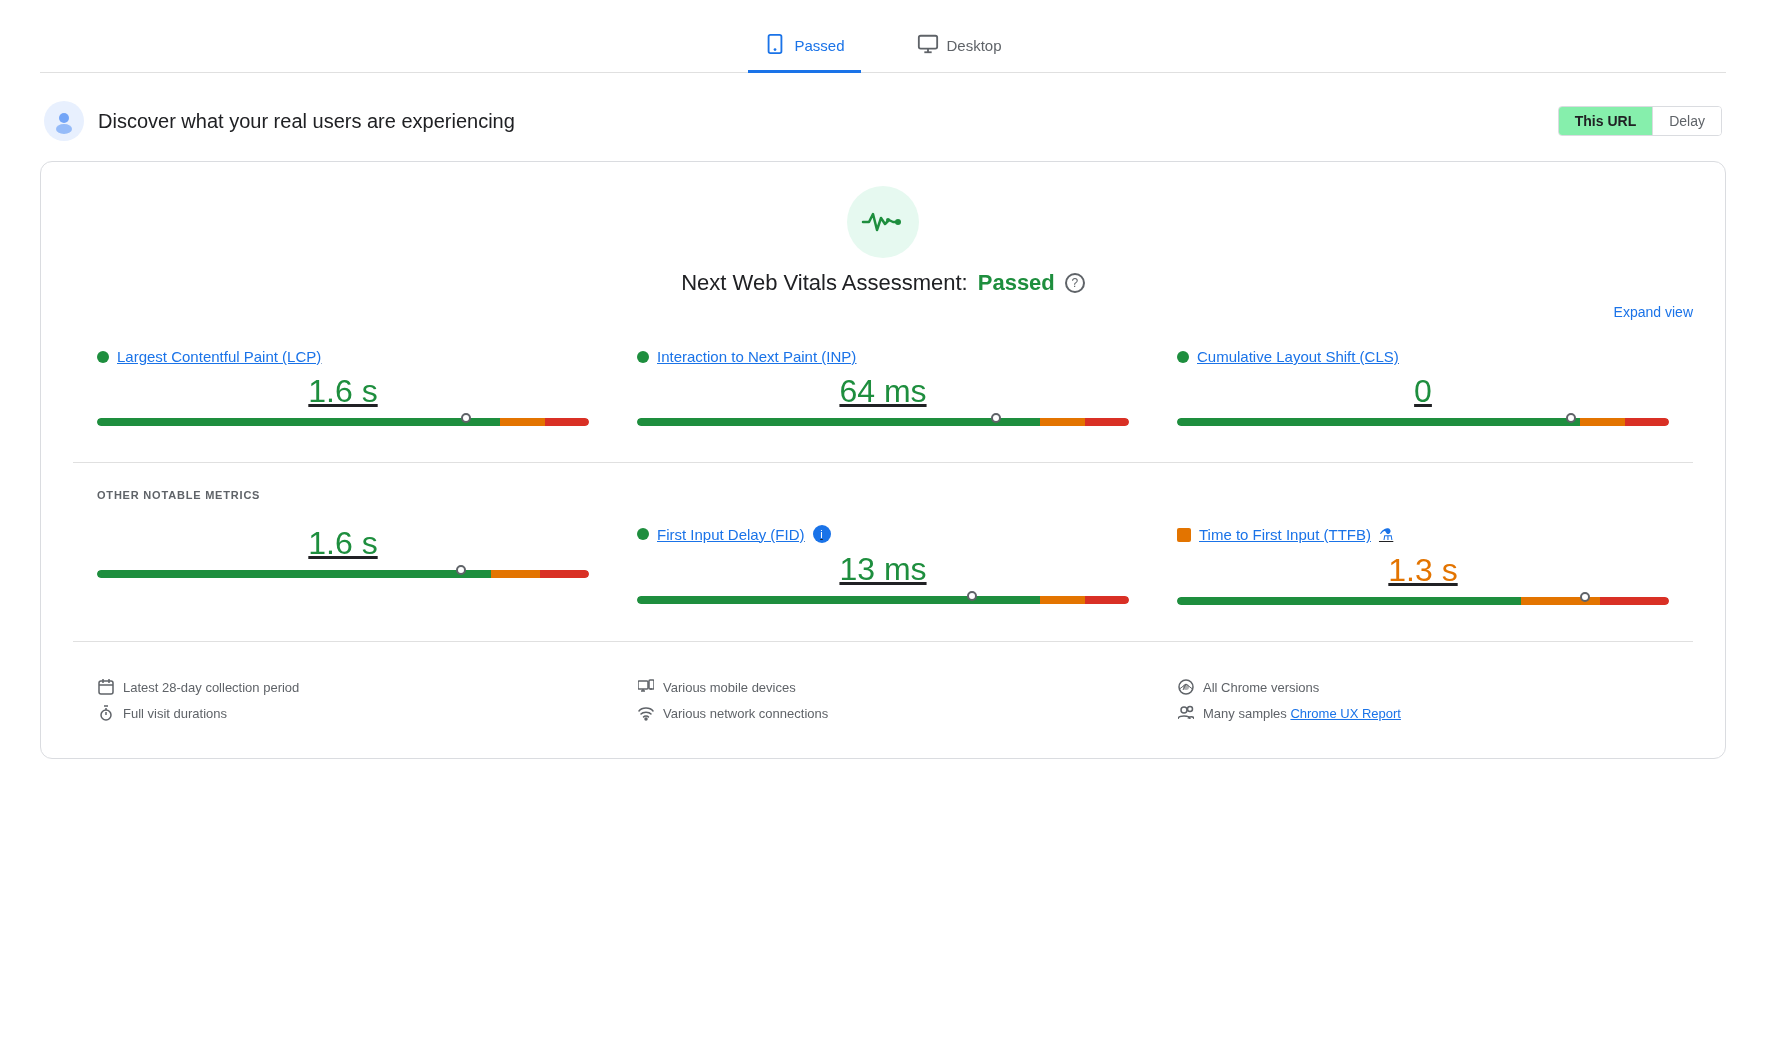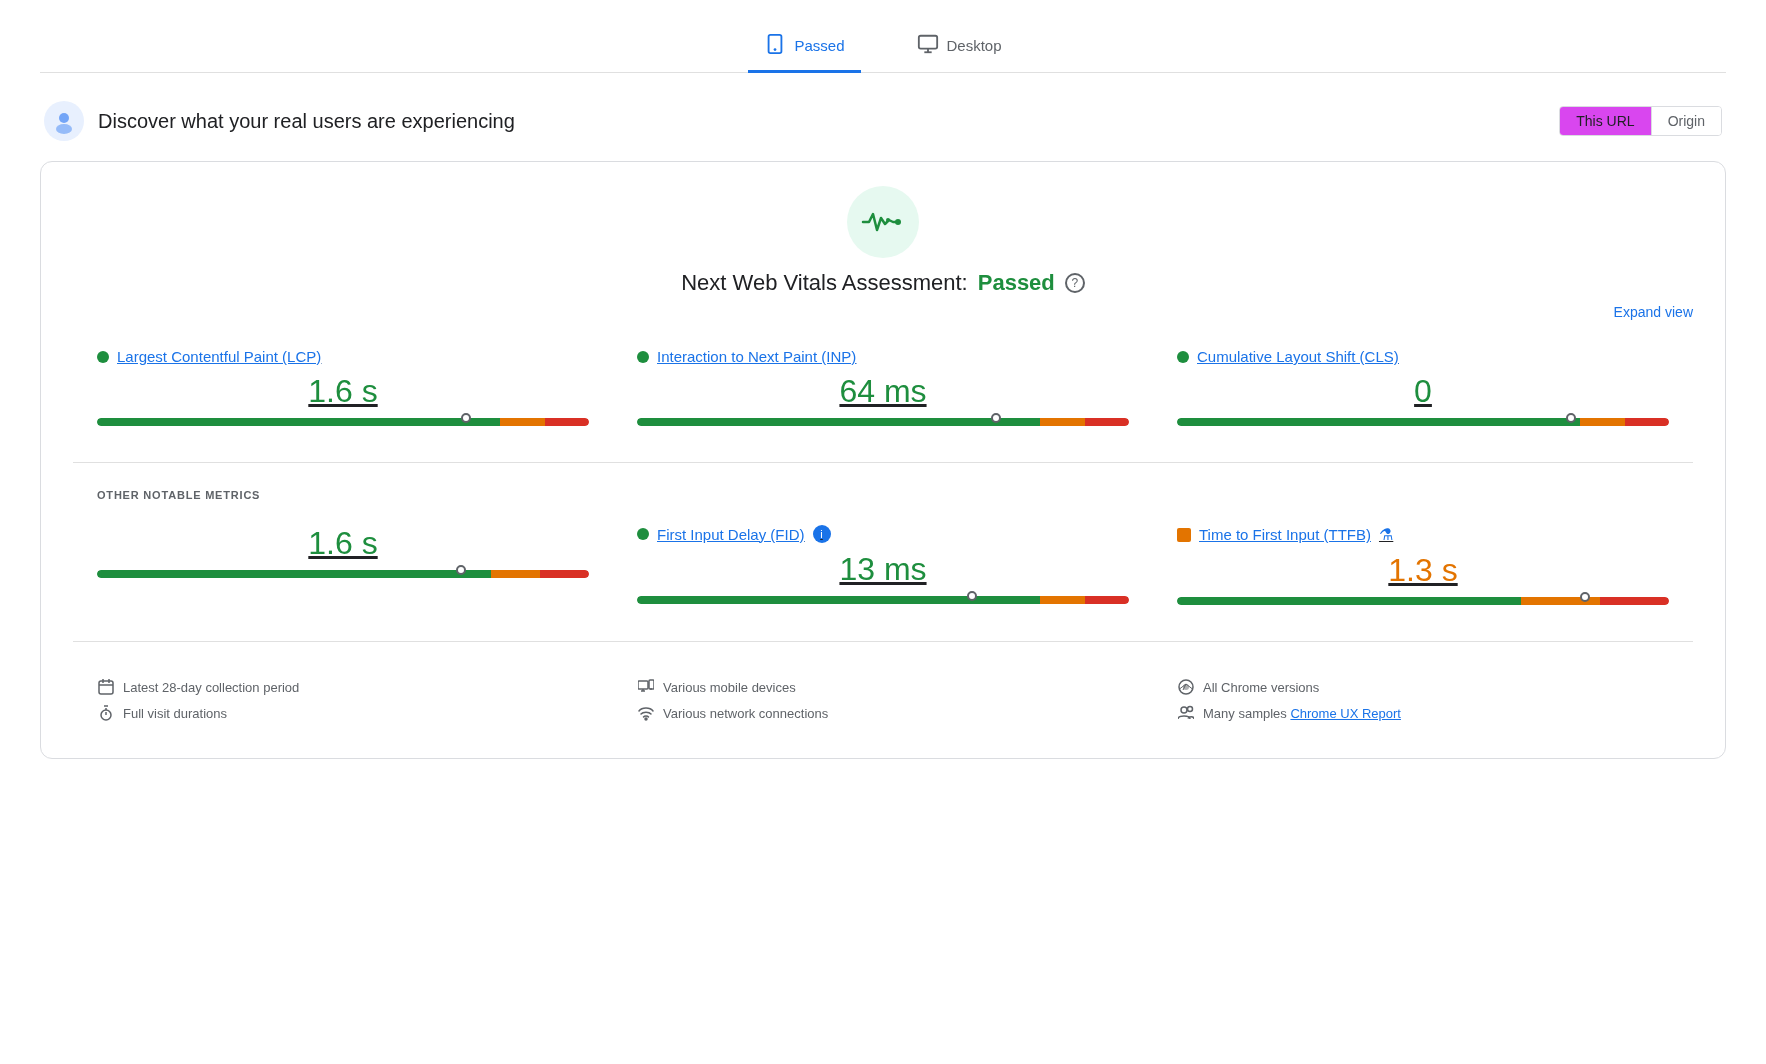--- a/index.html
+++ b/index.html
@@ -97,23 +97,23 @@
       padding: 6px 16px;
       font-size: 14px;
       cursor: pointer;
       background: #fff;
       color: #5f6368;
       border: none;
       outline: none;
     }
 
     .url-toggle-btn.active {
-      background: #d946ef;
+      background: #86efac;
       color: #202124;
-      font-weight: 400;
+      font-weight: 700;
     }
 
     .url-toggle-divider {
       width: 1px;
       background: #dadce0;
     }
 
     
     .main-card {
       border: 1px solid #dadce0;
@@ -398,21 +398,21 @@
           <circle cx="14" cy="14" r="14" fill="#e8f0fe"></circle>
           <circle cx="14" cy="11" r="5" fill="#4285f4" opacity="0.7"></circle>
           <ellipse cx="14" cy="22" rx="8" ry="5" fill="#4285f4" opacity="0.5"></ellipse>
         </svg>
       </div>
       <h1 class="header-title">Discover what your real users are experiencing</h1>
     </div>
     <div class="url-toggle">
       <button class="url-toggle-btn active">This URL</button>
       <div class="url-toggle-divider"></div>
-      <button class="url-toggle-btn">Origin</button>
+      <button class="url-toggle-btn">Delay</button>
     </div>
   </div>
 
   <div class="main-card">
 
     <div class="vitals-header">
       <div class="vitals-icon-circle">
         <svg width="44" height="32" viewBox="0 0 44 32" fill="none">
           <polyline points="2,16 8,16 12,8 16,24 20,12 24,18 28,14 32,16 36,16" stroke="#1e8e3e" stroke-width="2.5" fill="none" stroke-linejoin="round" stroke-linecap="round"></polyline>
           <circle cx="37" cy="16" r="3" fill="#1e8e3e"></circle>

